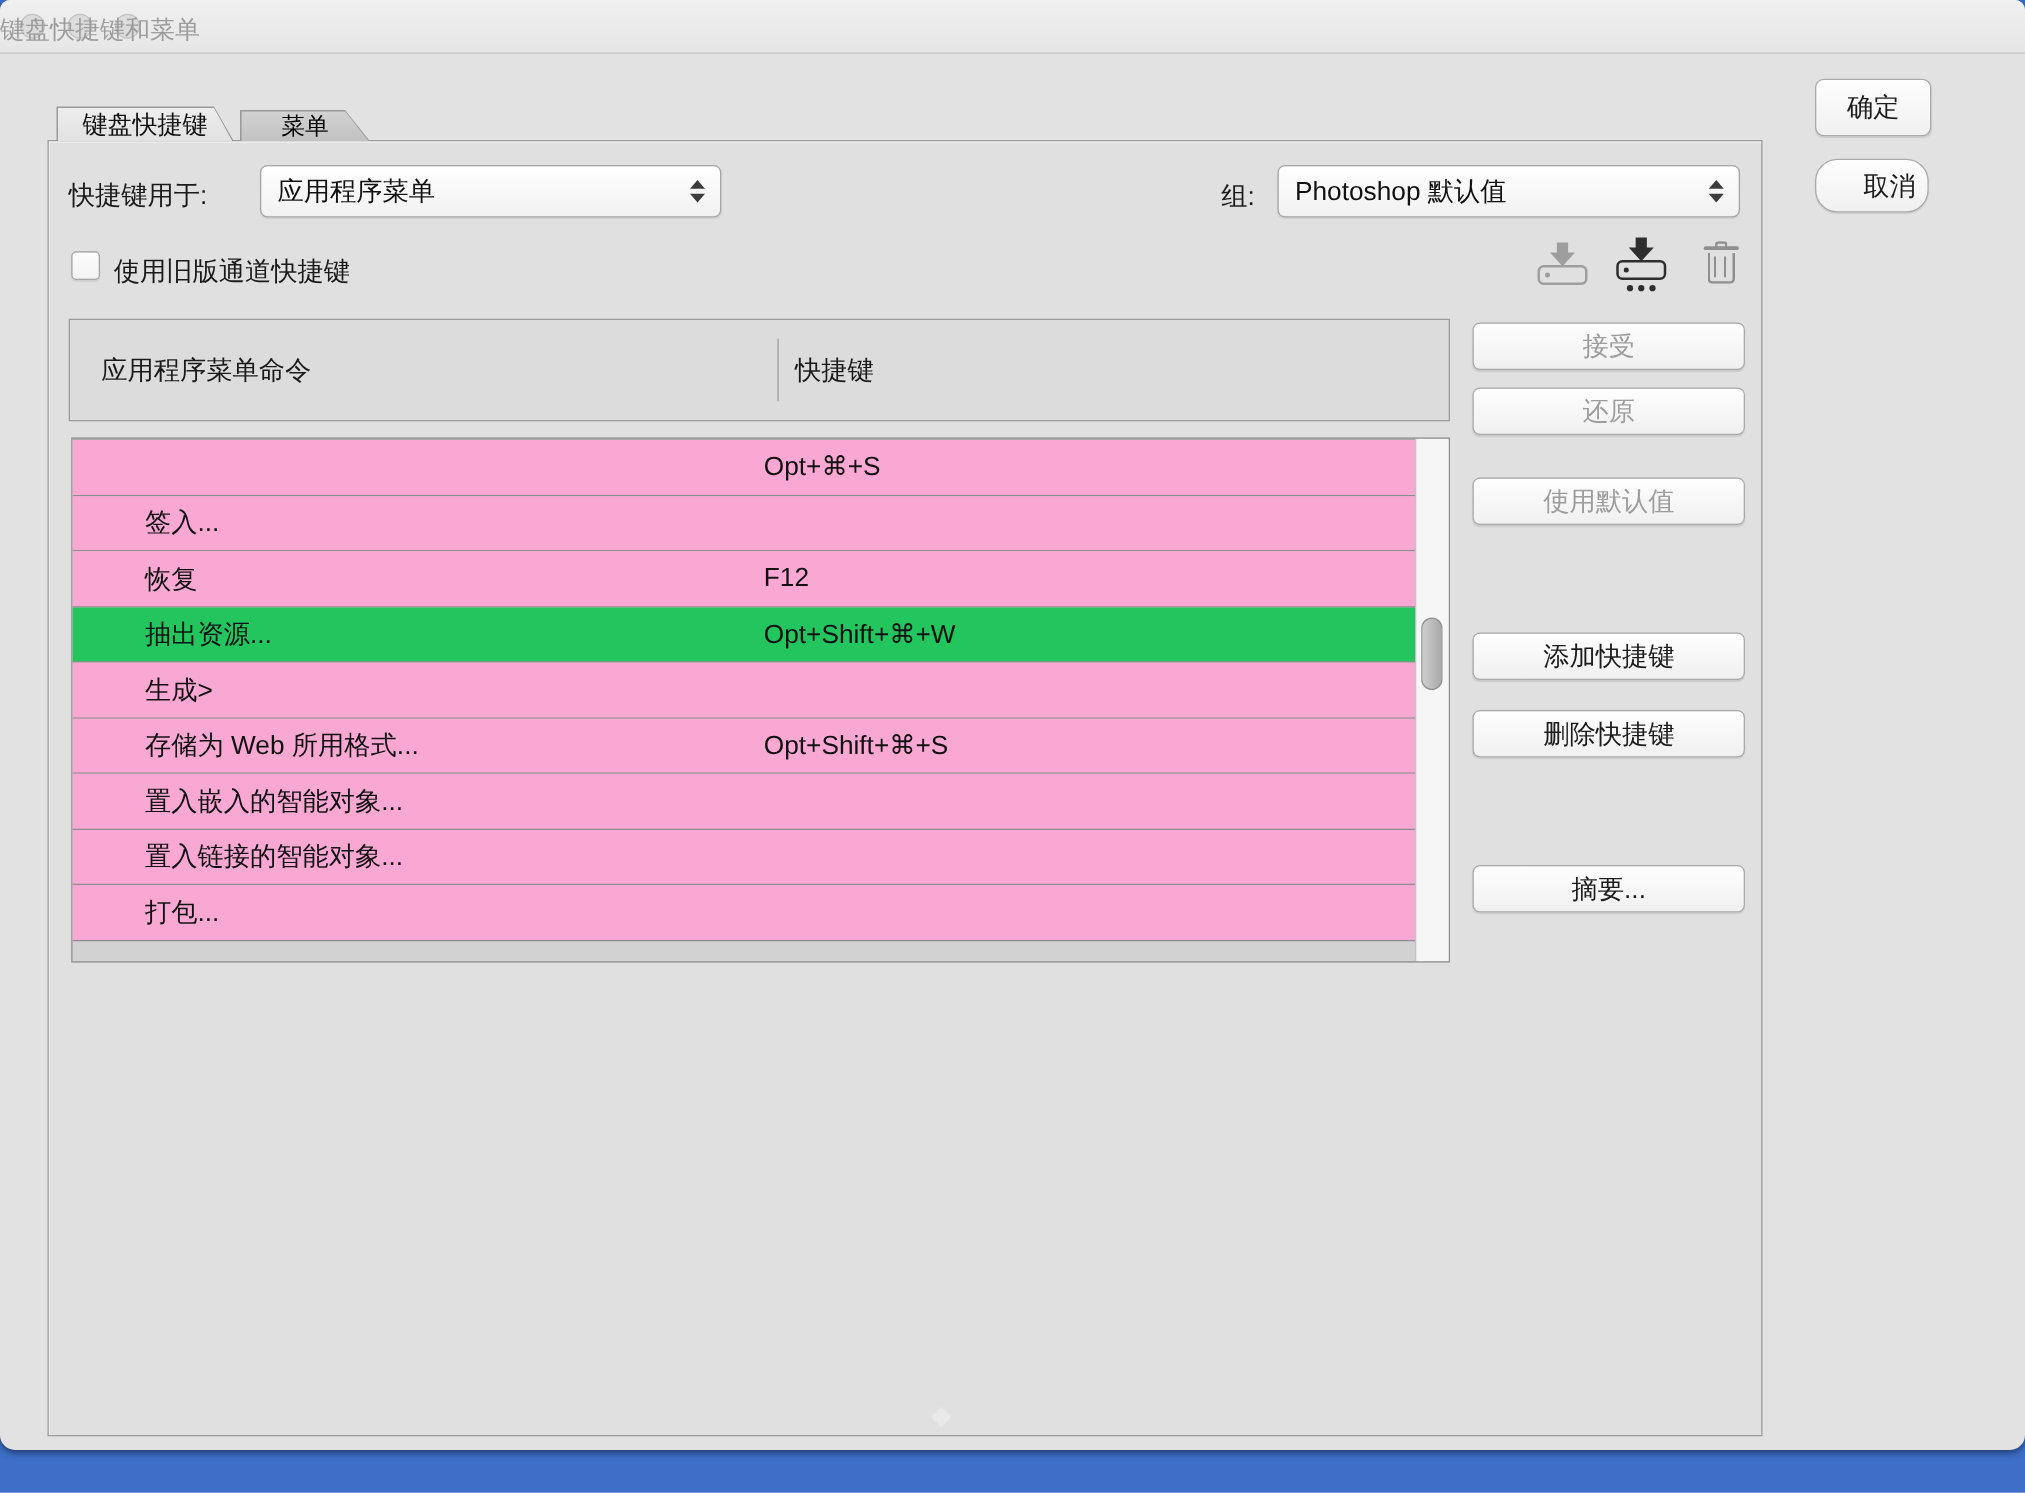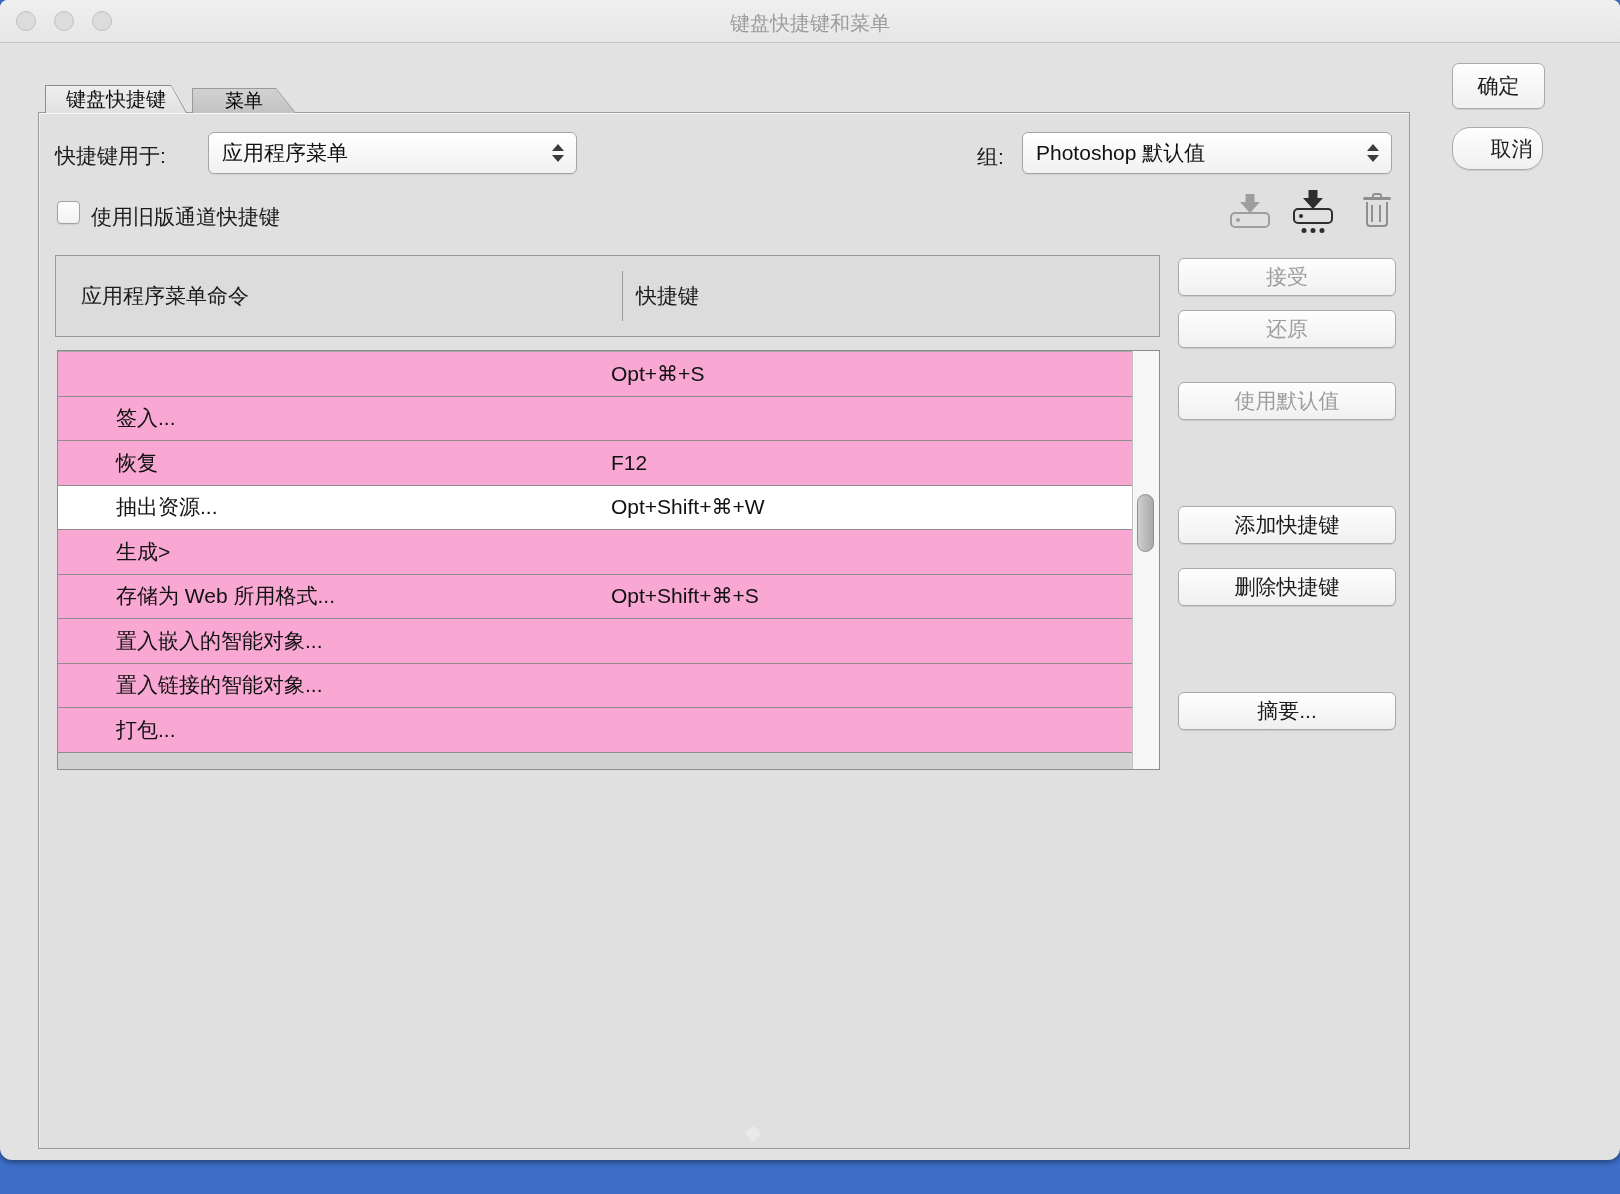--- a/index.html
+++ b/index.html
@@ -21,21 +21,21 @@
   }
   
   .titlebar {
     position:absolute; top:0; left:0; right:0; height:43px;
     background:linear-gradient(#f0f0f0,#e6e6e6);
     border-bottom:1px solid #c6c6c6;
   }
   .traffic { position:absolute; left:16px; top:11px; display:flex; gap:18px; }
   .light { width:20px; height:20px; border-radius:50%; background:#dcdcdc; border:1px solid #c0c0c0; display:inline-block; }
   .title {
-    position:absolute; left:0; right:0; top:10px; text-align:center;
+    position:absolute; left:0; right:0; top:10px; text-align:left;
     font-size:20px; color:#9c9c9c;
   }
   
   .tab { position:absolute; display:flex; align-items:center; justify-content:center; }
   .tab .fill { position:absolute; inset:1px 1px 0 1px; }
   .tab span { position:relative; z-index:2; }
   .tab-inactive {
     left:192px; top:88px; width:104px; height:25px;
     background:#9a9a9a;
     clip-path:polygon(0 0, calc(100% - 20px) 0, 100% 100%, 0 100%);
@@ -236,21 +236,21 @@
           <span class="sc">Opt+⌘+S</span>
         </div>
         <div class="row">
           <span class="cmd">签入...</span>
           <span class="sc"></span>
         </div>
         <div class="row">
           <span class="cmd">恢复</span>
           <span class="sc">F12</span>
         </div>
-        <div class="row" style="background: #ffffff;">
+        <div class="row" style="background: #22c55e;">
           <span class="cmd">抽出资源...</span>
           <span class="sc">Opt+Shift+⌘+W</span>
         </div>
         <div class="row">
           <span class="cmd">生成&gt;</span>
           <span class="sc"></span>
         </div>
         <div class="row">
           <span class="cmd">存储为 Web 所用格式...</span>
           <span class="sc">Opt+Shift+⌘+S</span>

